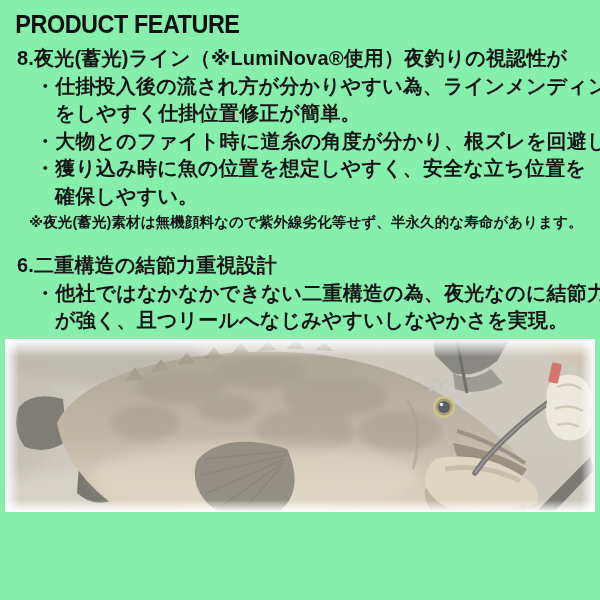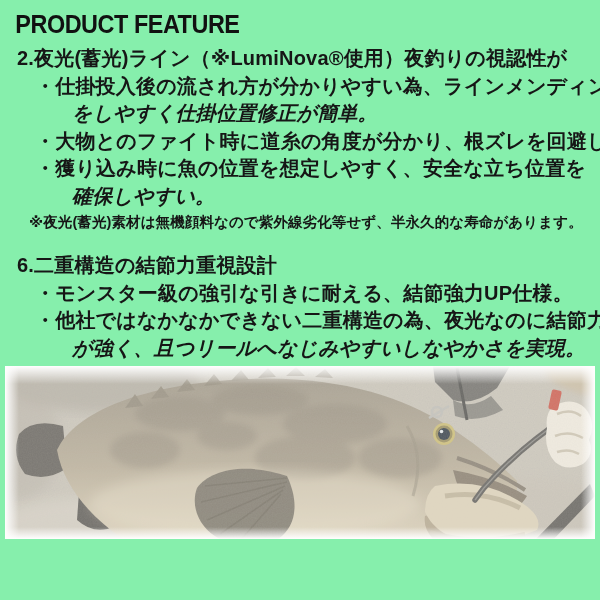--- a/index.html
+++ b/index.html
@@ -28,21 +28,21 @@
     font-weight:700;
     font-size:20px;
     line-height:27.5px;
     letter-spacing:0.2px;
     white-space:nowrap;
     color:#161616;
   }
   .ln.h{padding-left:17px;}
   .ln.h2{padding-left:36px;}
   .ln.b{padding-left:35px;}
-  .ln.c{padding-left:72px;font-style:italic;}
+  .ln.c{padding-left:55px;}
   .ln.note{
     padding-left:29px;
     font-size:14.5px;
     line-height:25px;
     letter-spacing:0.1px;
   }
   .ln.sec2{margin-top:17px;}
   .photo{
     margin:4px 0 0 5px;
     width:590px;height:173px;
@@ -51,29 +51,28 @@
   .photo svg{display:block;}
 </style>
 </head>
 <body>
 
 <div class="page">
 
   <h1 class="title">PRODUCT FEATURE</h1>
 
   <div class="content">
-    <div class="ln h">2.夜光(蓄光)ライン（※LumiNova®使用）夜釣りの視認性が</div>
+    <div class="ln h">8.夜光(蓄光)ライン（※LumiNova®使用）夜釣りの視認性が</div>
     <div class="ln b">・仕掛投入後の流され方が分かりやすい為、ラインメンディング</div>
     <div class="ln c">をしやすく仕掛位置修正が簡単。</div>
     <div class="ln b">・大物とのファイト時に道糸の角度が分かり、根ズレを回避し</div>
     <div class="ln b">・獲り込み時に魚の位置を想定しやすく、安全な立ち位置を</div>
     <div class="ln c">確保しやすい。</div>
     <div class="ln note">※夜光(蓄光)素材は無機顔料なので紫外線劣化等せず、半永久的な寿命があります。</div>
     <div class="ln h sec2">6.二重構造の結節力重視設計</div>
-    <div class="ln b">・モンスター級の強引な引きに耐える、結節強力UP仕様。</div>
     <div class="ln b">・他社ではなかなかできない二重構造の為、夜光なのに結節力</div>
     <div class="ln c">が強く、且つリールへなじみやすいしなやかさを実現。</div>
   </div>
 
   <figure class="photo">
     <svg viewBox="0 0 590 173" width="590" height="173" role="img">
       <defs>
         <linearGradient id="bodyGrad" x1="0" y1="0" x2="0" y2="1">
           <stop offset="0" stop-color="#938a78"></stop>
           <stop offset="0.55" stop-color="#b0a48c"></stop>

